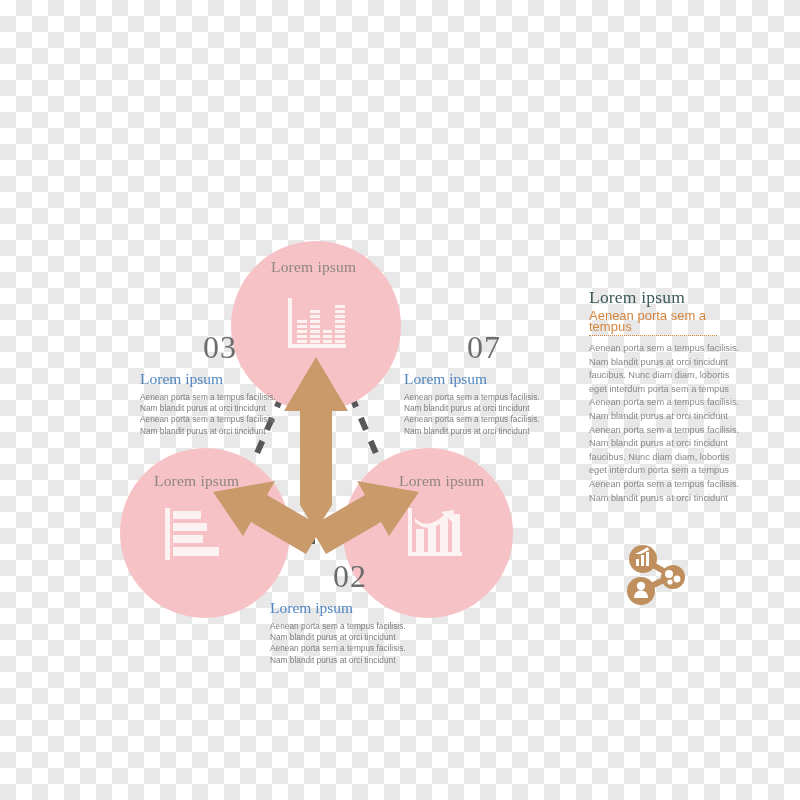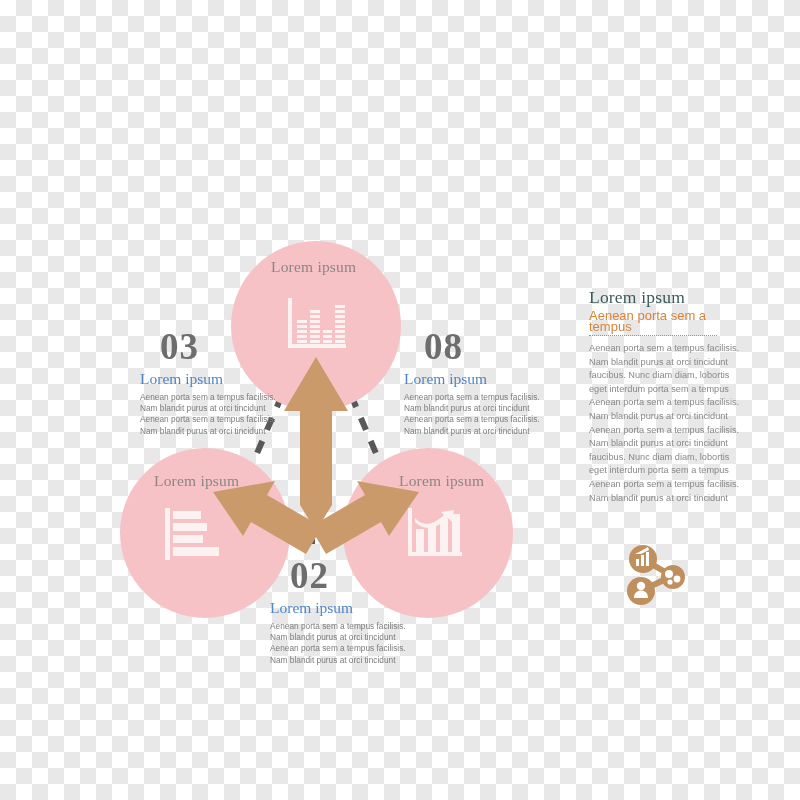--- a/index.html
+++ b/index.html
@@ -44,22 +44,22 @@
   
   .dashes{position:absolute;left:0;top:0;width:800px;height:800px;}
 
   
   .tri-arrow{position:absolute;left:205px;top:355px;}
 
   
   .block{position:absolute;}
   .block .num{
     font-family:"Liberation Serif", serif;
-    font-size:37px;line-height:40px;color:#6d6d6d;
-    font-weight:700;letter-spacing:1px;
+    font-size:32px;line-height:40px;color:#6d6d6d;
+    font-weight:400;letter-spacing:1px;padding-left:43px;
   }
   .block .sub{
     font-family:"Liberation Serif", serif;
     font-size:15.5px;line-height:20px;color:#4f86c2;margin-top:2px;
   }
   .block .body{
     font-family:"Liberation Sans", sans-serif;
     font-size:8.3px;line-height:11.2px;color:#7c7c7c;margin-top:3px;
     white-space:nowrap;
   }
@@ -190,21 +190,21 @@
     <div class="sub">Lorem ipsum</div>
     <div class="body">
       <div>Aenean porta sem a tempus facilisis.</div>
       <div>Nam blandit purus at orci tincidunt</div>
       <div>Aenean porta sem a tempus facilisis.</div>
       <div>Nam blandit purus at orci tincidunt</div>
     </div>
   </div>
 
   <div class="block b01">
-    <div class="num">08</div>
+    <div class="num">07</div>
     <div class="sub">Lorem ipsum</div>
     <div class="body">
       <div>Aenean porta sem a tempus facilisis.</div>
       <div>Nam blandit purus at orci tincidunt</div>
       <div>Aenean porta sem a tempus facilisis.</div>
       <div>Nam blandit purus at orci tincidunt</div>
     </div>
   </div>
 
   <div class="block b02">

